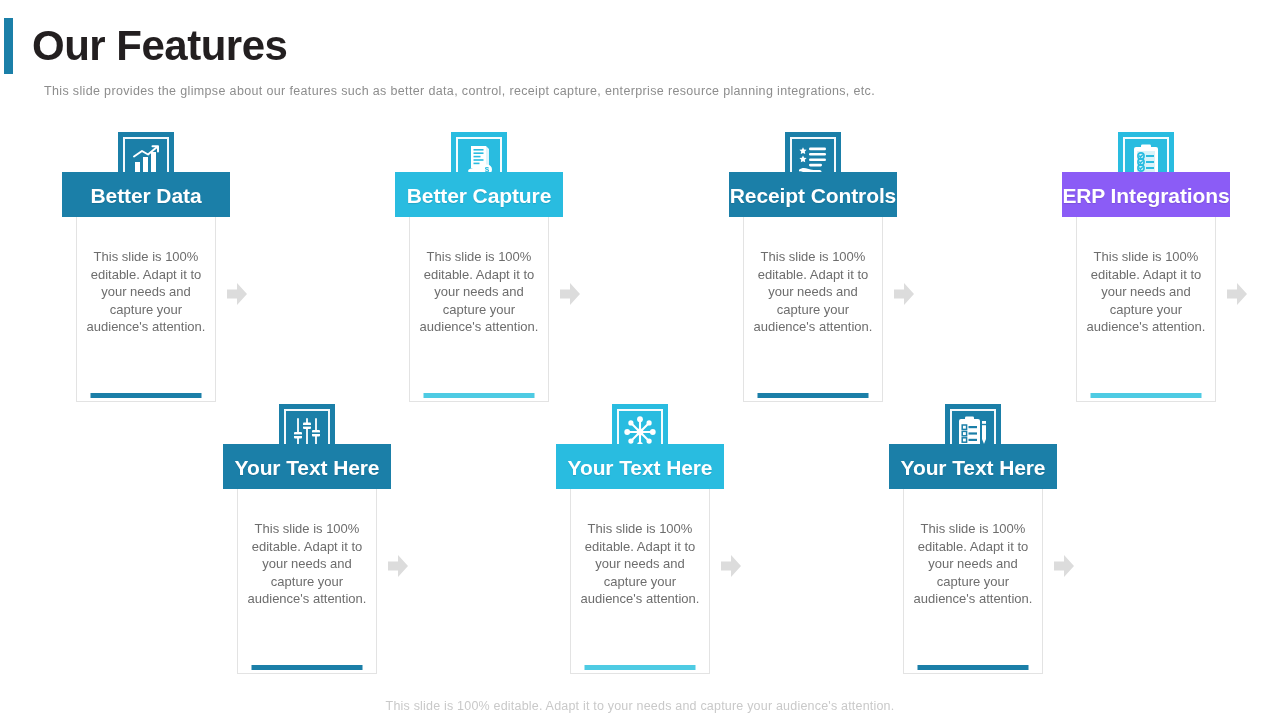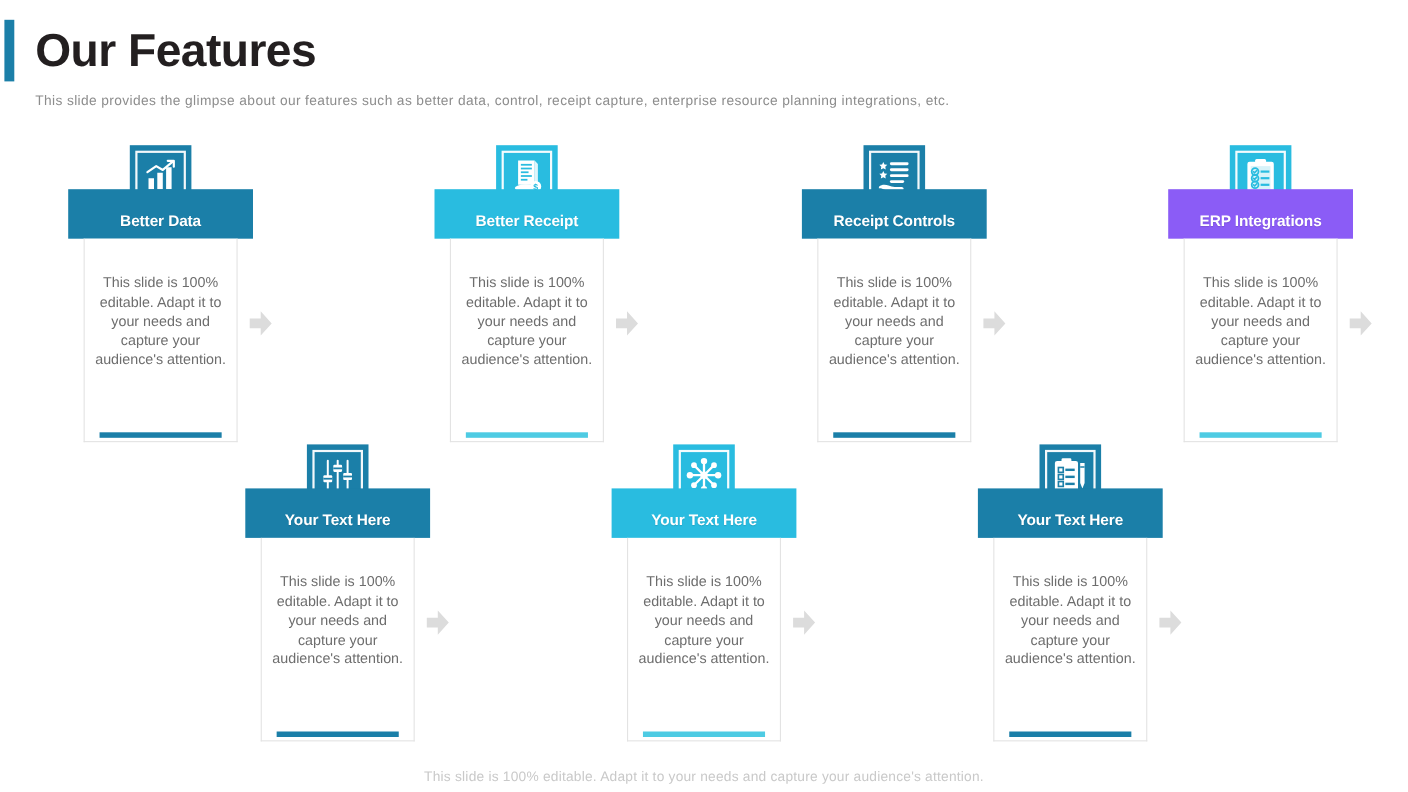--- a/index.html
+++ b/index.html
@@ -33,21 +33,21 @@
     top: 18px;
     font-size: 42px;
     font-weight: bold;
     color: #231f20;
     letter-spacing: -0.5px;
     line-height: 56px;
     white-space: nowrap;
   }
   .page-subtitle {
     position: absolute;
-    left: 32px;
+    left: 44px;
     top: 84px;
     font-size: 12.5px;
     color: #8d8d8d;
     letter-spacing: 0.35px;
     white-space: nowrap;
   }
 
   
   .card {
     position: absolute;
@@ -78,21 +78,21 @@
     left: 0;
     top: 40px;
     width: 168px;
     height: 45px;
     display: flex;
     align-items: flex-end;
     justify-content: center;
     padding-bottom: 9px;
   }
   .card-header span {
-    font-size: 14px;
+    font-size: 21px;
     font-weight: bold;
     color: #ffffff;
     letter-spacing: -0.1px;
     white-space: nowrap;
     text-shadow: 0 1px 1px rgba(0,0,0,0.12);
   }
   .card-body {
     position: absolute;
     left: 14px;
     top: 85px;
@@ -181,21 +181,21 @@
         <rect x="11.5" y="12.8" width="7" height="1.6"></rect>
         <rect x="11.5" y="16.2" width="10" height="1.6"></rect>
         <rect x="11.5" y="19.6" width="6" height="1.6"></rect>
       </g>
       <ellipse cx="16" cy="28" rx="10" ry="3.4" fill="#fff"></ellipse>
       <circle cx="25" cy="26.5" r="5" fill="#fff"></circle>
       <text x="25" y="29.4" font-size="8" font-family="Liberation Sans, sans-serif" font-weight="bold" fill="#29bce0" text-anchor="middle">$</text>
     </svg>
     </div>
     <div class="card-header" style="background:#29bce0">
-      <span>Better Receipt</span>
+      <span>Better Capture</span>
     </div>
     <div class="card-body">
       <p>This slide is 100% editable.
 Adapt it to your needs and capture your audience's attention.</p>
     </div>
     <div class="card-accent" style="background:#4ecbe3"></div>
       </div>
       <div class="card" style="left: 729px; top: 132px;">
     <div class="card-icon" style="background:#1b7fa8">
       <div class="inner-frame"></div>

